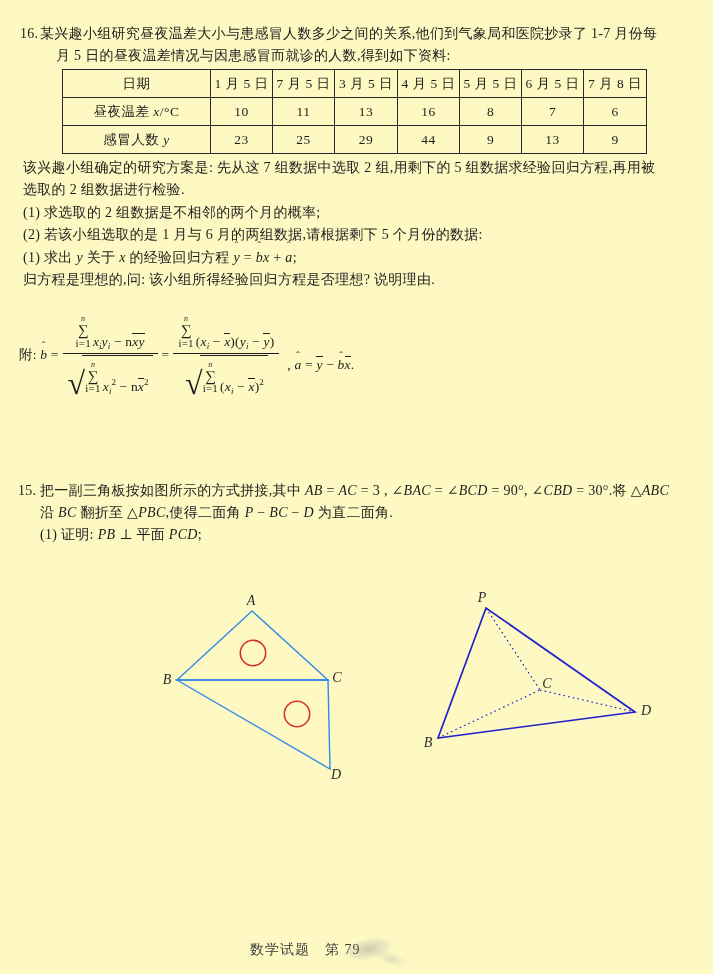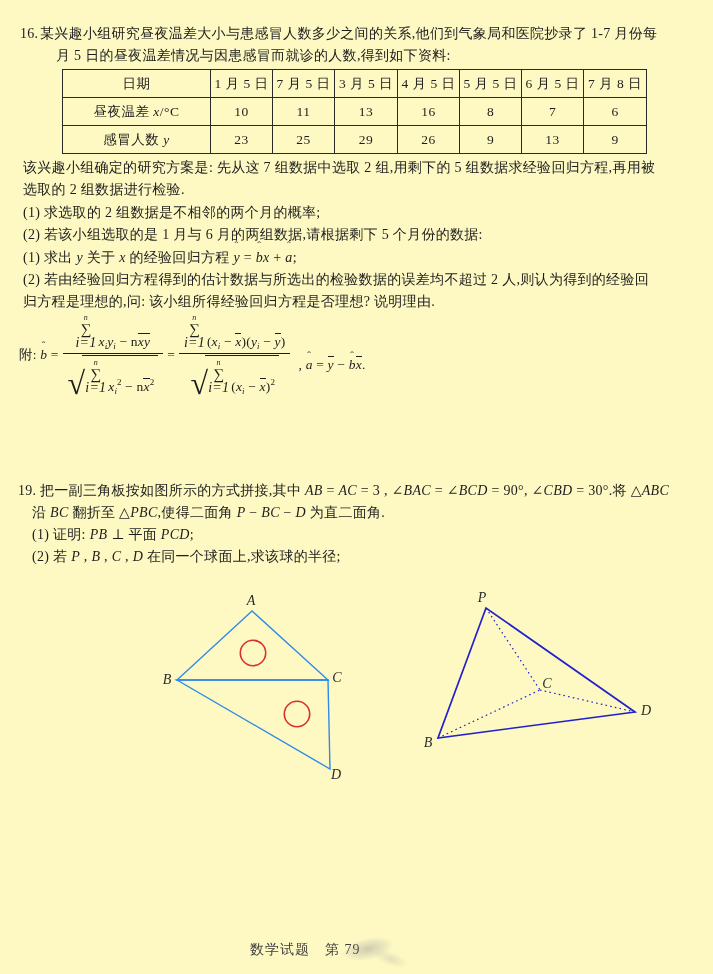--- a/index.html
+++ b/index.html
@@ -3,41 +3,41 @@
 <meta charset="utf-8">
 <style>
   html,body{margin:0;padding:0;background:#e8e8e8;}
   .page{position:relative;width:713px;height:974px;background:#fef9c3;overflow:hidden;
         font-family:"Liberation Serif","DejaVu Serif",serif;color:#1d1d1d;}
   .abs{position:absolute;}
   .line{font-size:14px;line-height:22.4px;letter-spacing:0.3px;white-space:nowrap;}
   .p17 .line{line-height:22px;}
   .pnum{display:inline-block;min-width:20px;}
   .hang{margin-left:36px;}
-  .hang17{margin-left:14px;}
+  .hang17{margin-left:22px;}
   .mi{font-style:italic;}
   .bar{display:inline-block;border-top:1.2px solid currentColor;padding-top:0.5px;line-height:1.05;margin-top:20px;}
   .hat{position:relative;display:inline-block;}
   .hatmark{position:absolute;left:50%;top:-0.62em;transform:translateX(-50%);
            font-size:0.8em;font-style:normal;line-height:1;}
   sub,sup{font-size:9px;letter-spacing:0;}
   
   table.dtable{border-collapse:collapse;table-layout:fixed;}
   table.dtable td{border:1.4px solid #2a2a2a;text-align:center;vertical-align:middle;
                   font-size:13.5px;height:27px;padding:0;letter-spacing:0.5px;white-space:nowrap;}
   
   .formula{display:flex;align-items:center;font-size:13.5px;letter-spacing:0.2px;}
   .formula>*{margin:0 2px;}
   .frac{display:inline-flex;flex-direction:column;align-items:center;}
   .frac .num,.frac .den{display:inline-flex;align-items:center;padding:0 5px;}
   .frac .rule{align-self:stretch;height:0;border-top:1.4px solid currentColor;margin:1.5px 0;}
   .sigma{display:inline-flex;flex-direction:column;align-items:center;line-height:1;margin-right:2px;}
   .sigma .st{font-size:8px;font-style:italic;}
   .sigma .ss{font-size:15px;line-height:0.95;}
-  .sigma .sb{font-size:14px;font-style:italic;}
+  .sigma .sb{font-size:11px;}
   .sqrt{display:inline-flex;align-items:flex-end;}
   .sqrt .rad{font-size:32px;line-height:0.82;margin-right:-3px;}
   .sqrt .sq-body{border-top:1.4px solid currentColor;display:inline-flex;align-items:center;
                  padding:2px 4px 0 3px;}
   .f-tail{margin-left:6px;}
   
   svg text{font-family:"Liberation Serif","DejaVu Serif",serif;font-size:14px;font-style:italic;fill:#2b2b2b;}
   
   .footer{font-size:14px;color:#3c3c3c;letter-spacing:1px;white-space:nowrap;}
   .smudge{border-radius:50%;
@@ -87,35 +87,34 @@
       <td>16</td>
       <td>8</td>
       <td>7</td>
       <td>6</td>
     </tr>
     <tr>
       <td><span>感冒人数 </span><span class="mi">y</span></td>
       <td>23</td>
       <td>25</td>
       <td>29</td>
-      <td>26</td>
+      <td>44</td>
       <td>9</td>
       <td>13</td>
       <td>9</td>
     </tr>
   </tbody>
     </table>
 
   <div class="abs" style="left:23px;top:157px;">
     <div class="line">该兴趣小组确定的研究方案是: 先从这 7 组数据中选取 2 组,用剩下的 5 组数据求经验回归方程,再用被</div>
     <div class="line">选取的 2 组数据进行检验.</div>
     <div class="line">(1) 求选取的 2 组数据是不相邻的两个月的概率;</div>
     <div class="line">(2) 若该小组选取的是 1 月与 6 月的两组数据,请根据剩下 5 个月份的数据:</div>
     <div class="line"><span>(1) 求出 </span><span class="mi">y</span><span> 关于 </span><span class="mi">x</span><span> 的经验回归方程 </span><span class="mi hat"><span class="hatmark">ˆ</span><span>y</span></span><span> = </span><span class="mi hat"><span class="hatmark">ˆ</span><span>b</span></span><span class="mi">x</span><span> + </span><span class="mi hat"><span class="hatmark">ˆ</span><span>a</span></span><span>;</span></div>
-    <div class="line">(2) 若由经验回归方程得到的估计数据与所选出的检验数据的误差均不超过 2 人,则认为得到的经验回</div>
     <div class="line">归方程是理想的,问: 该小组所得经验回归方程是否理想? 说明理由.</div>
   </div>
 
   <div class="formula abs" style="left:17px;top:313px;">
     <span><span>附: </span><span class="mi hat"><span class="hatmark">ˆ</span><span>b</span></span><span> =</span></span>
     <span class="frac">
       <span class="num">
         <span class="sigma">
           <span class="st">n</span>
           <span class="ss">∑</span>
@@ -160,24 +159,23 @@
             </span>
             <span><span>(</span><span class="mi">x</span><sub class="mi">i</sub><span> − </span><span class="mi bar">x</span><span>)</span><sup>2</sup></span>
           </span>
         </span>
       </span>
     </span>
     <span class="f-tail"><span>, </span><span class="mi hat"><span class="hatmark">ˆ</span><span>a</span></span><span> = </span><span class="mi bar">y</span><span> − </span><span class="mi hat"><span class="hatmark">ˆ</span><span>b</span></span><span class="mi bar">x</span><span>.</span></span>
   </div>
 
   <div class="abs p17" style="left:18px;top:480px;">
-    <div class="line"><span class="pnum" style="min-width:22px">19.</span><span><span>把一副三角板按如图所示的方式拼接,其中 </span><span class="mi">AB</span><span> = </span><span class="mi">AC</span><span> = 3 , ∠</span><span class="mi">BAC</span><span> = ∠</span><span class="mi">BCD</span><span> = 90°, ∠</span><span class="mi">CBD</span><span> = 30°.将 △</span><span class="mi">ABC</span></span></div>
+    <div class="line"><span class="pnum" style="min-width:22px">15.</span><span><span>把一副三角板按如图所示的方式拼接,其中 </span><span class="mi">AB</span><span> = </span><span class="mi">AC</span><span> = 3 , ∠</span><span class="mi">BAC</span><span> = ∠</span><span class="mi">BCD</span><span> = 90°, ∠</span><span class="mi">CBD</span><span> = 30°.将 △</span><span class="mi">ABC</span></span></div>
     <div class="line hang17"><span>沿 </span><span class="mi">BC</span><span> 翻折至 △</span><span class="mi">PBC</span><span>,使得二面角 </span><span class="mi">P</span><span> − </span><span class="mi">BC</span><span> − </span><span class="mi">D</span><span> 为直二面角.</span></div>
     <div class="line hang17"><span>(1) 证明: </span><span class="mi">PB</span><span> ⊥ 平面 </span><span class="mi">PCD</span><span>;</span></div>
-    <div class="line hang17"><span>(2) 若 </span><span class="mi">P</span><span> , </span><span class="mi">B</span><span> , </span><span class="mi">C</span><span> , </span><span class="mi">D</span><span> 在同一个球面上,求该球的半径;</span></div>
   </div>
 
   <svg class="abs" style="left:125px;top:585px;" width="235" height="205" viewBox="0 0 235 205">
     <polygon points="127,26 52,95 203,95" fill="none" stroke-width="1.4" stroke="#2E8BE8"></polygon>
     <polygon points="52,95 203,95 205,184" fill="none" stroke-width="1.4" stroke="#2E8BE8"></polygon>
     <circle cx="128" cy="68" r="12.7" fill="none" stroke-width="1.6" stroke="#D8312B"></circle>
     <circle cx="172" cy="129" r="12.7" fill="none" stroke-width="1.6" stroke="#D8312B"></circle>
     <text x="126" y="20" text-anchor="middle">A</text>
     <text x="42" y="99" text-anchor="middle">B</text>
     <text x="212" y="97" text-anchor="middle">C</text>

